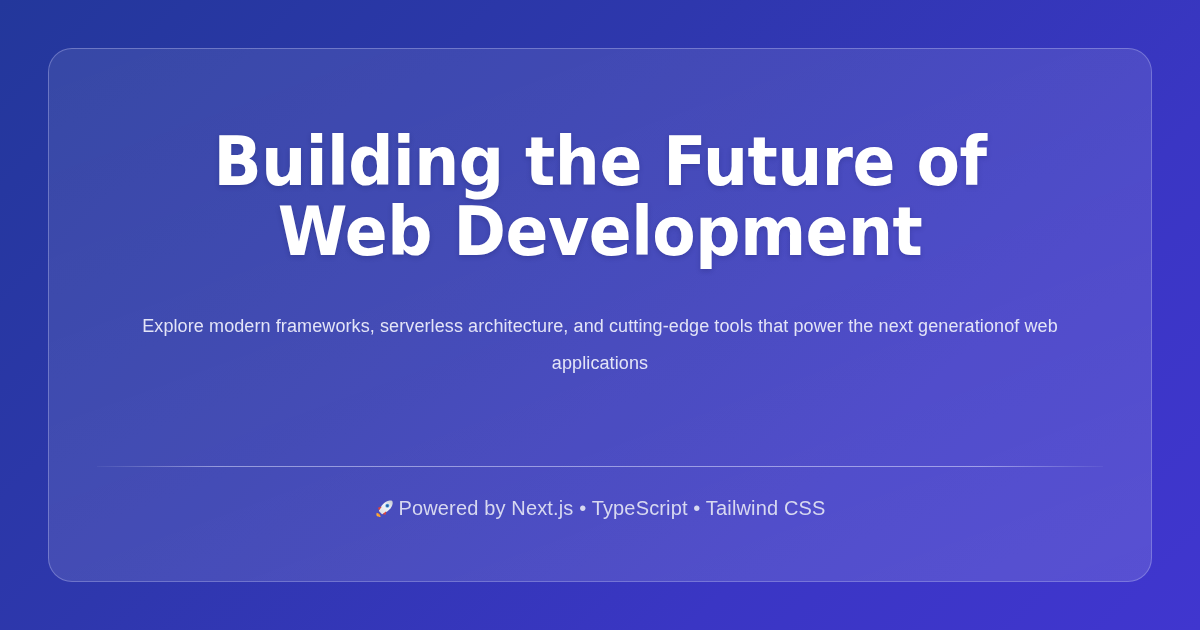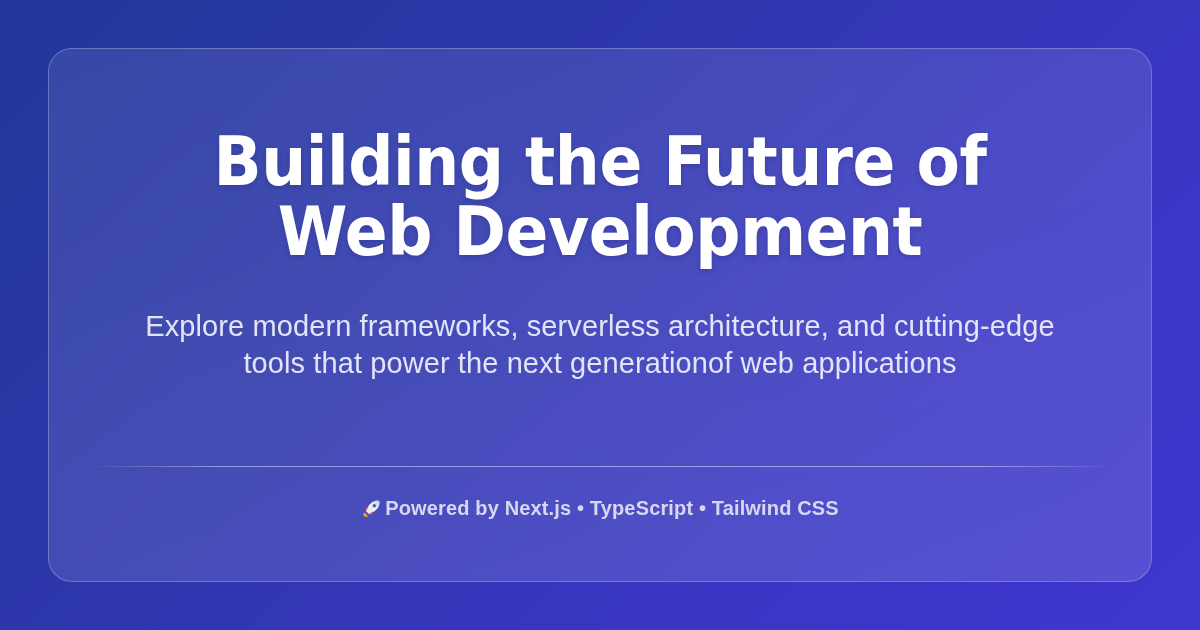--- a/index.html
+++ b/index.html
@@ -68,21 +68,21 @@
   }
 
   
   .subtitle {
     position: absolute;
     top: 259px;
     left: 90px;
     right: 90px;
     text-align: center;
     color: #e3e4f7;
-    font-size: 29px;
+    font-size: 18px;
     font-weight: 400;
     line-height: 37px;
     letter-spacing: 0.1px;
     white-space: pre-line;
   }
 
   
   .divider {
     position: absolute;
     top: 417px;
@@ -101,21 +101,21 @@
     position: absolute;
     top: 448px;
     left: 48px;
     right: 48px;
     display: flex;
     align-items: center;
     justify-content: center;
     gap: 3px;
     color: #d7d8f0;
     font-size: 20px;
-    font-weight: 700;
+    font-weight: 400;
     letter-spacing: 0.15px;
   }
 
   .footer-emoji {
     font-family: "DejaVu Sans", sans-serif;
     font-size: 20px;
     line-height: 1;
     display: inline-flex;
     align-items: center;
   }

